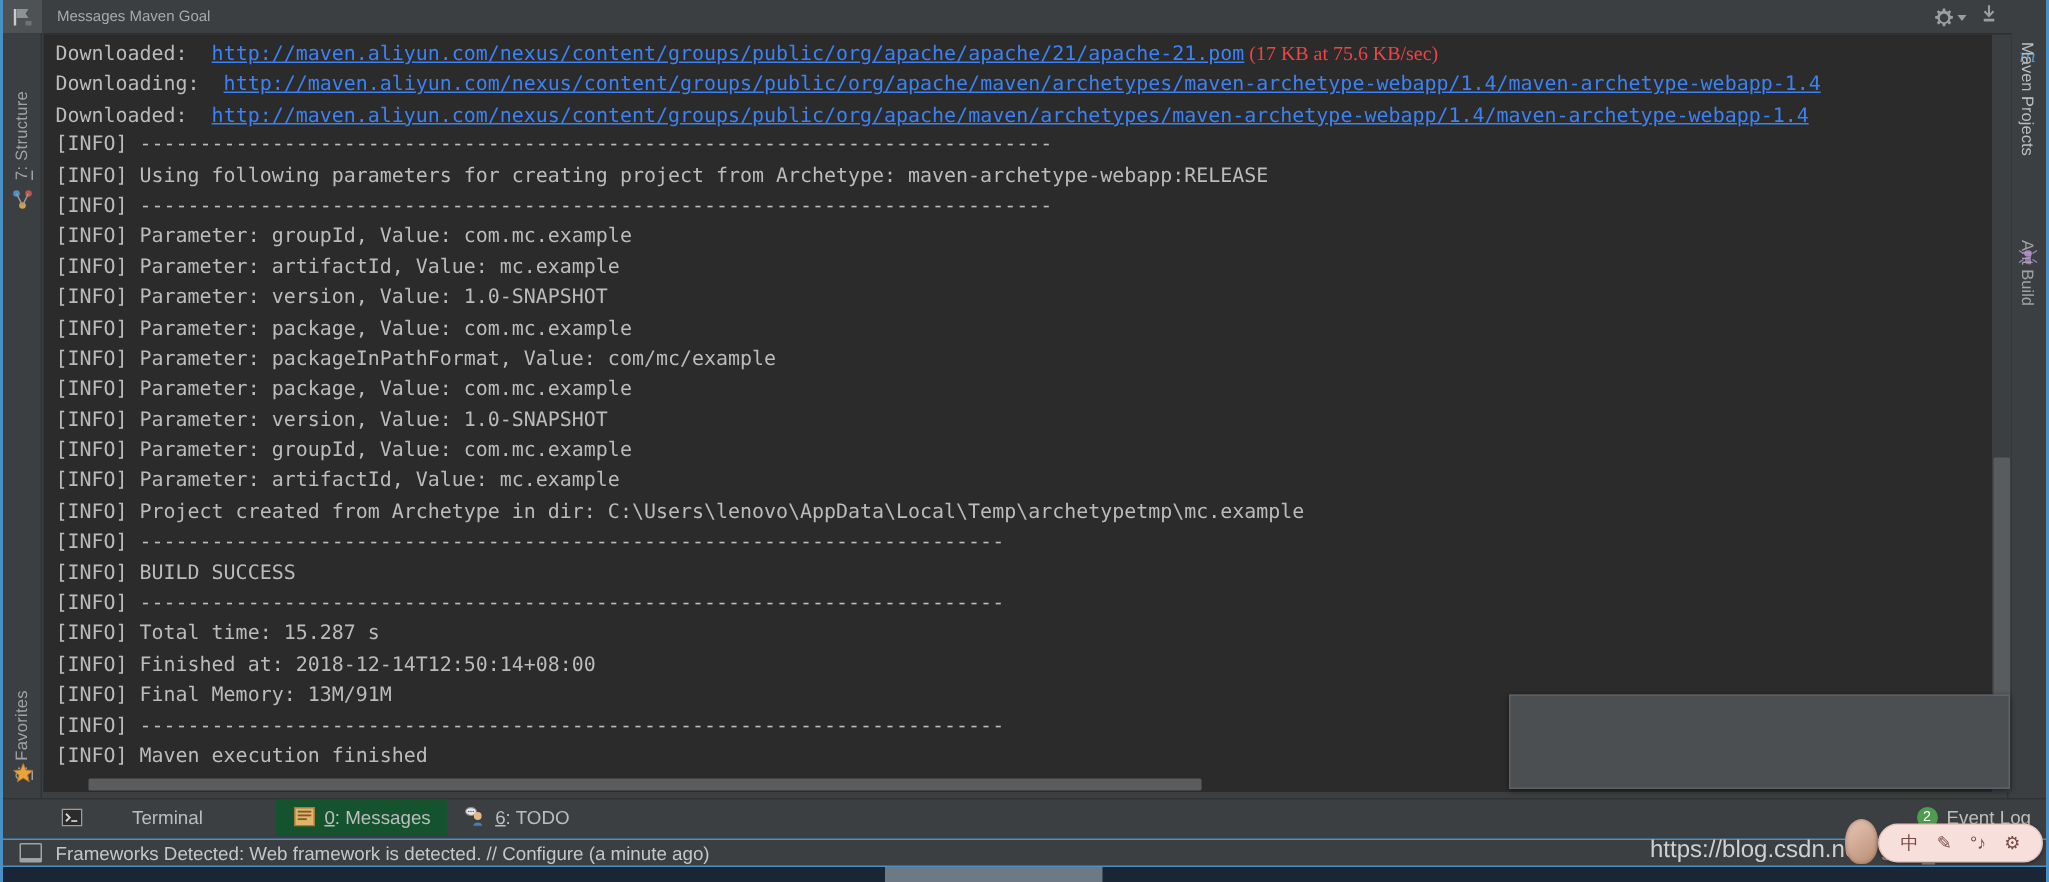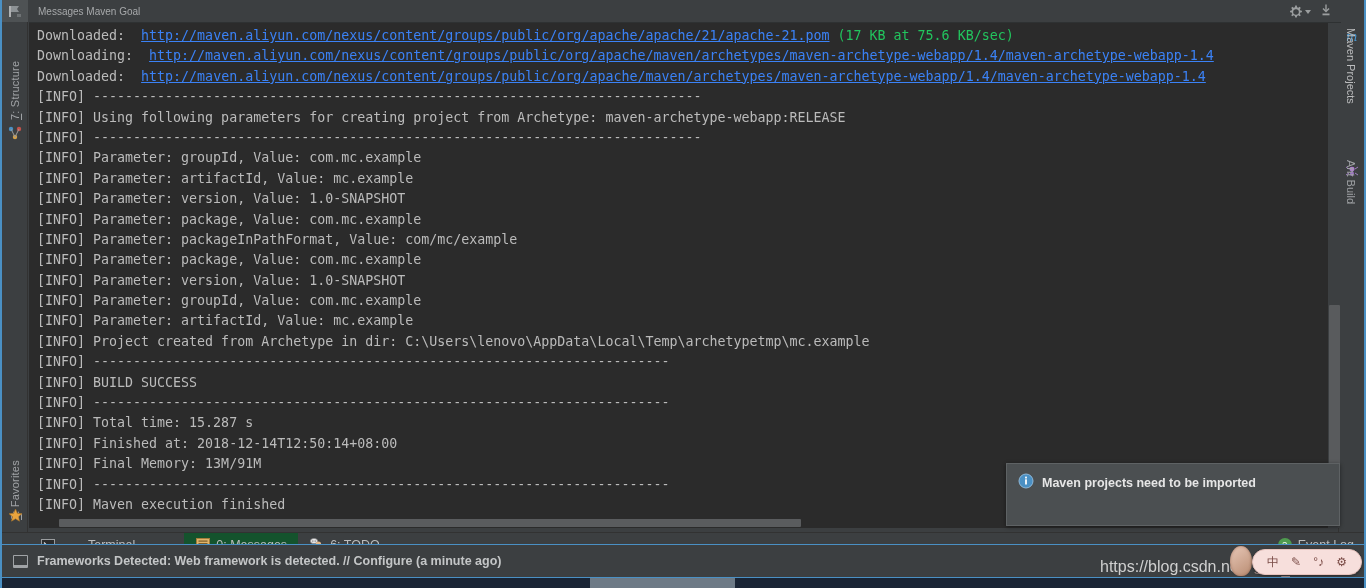--- a/index.html
+++ b/index.html
@@ -108,21 +108,21 @@
     line-height: 20.4px;
     color: #a9b7c6;
     white-space: pre;
   }
   .ln { height: 20.4px; white-space: pre; }
   .lbl { color: #bbbbbb; }
   .url {
     color: #3b82f6;
     text-decoration: underline;
   }
-  .meta { color: #22c55e; }
+  .meta { color: #ef4444; font-family: Liberation Serif, serif; }
   .info { color: #bbbbbb; }
 
   
   .vscroll-track {
     position: absolute; right: 0; top: 0;
     width: 13px; height: 505px;
     background: #3c3f41;
   }
   .vscroll-thumb {
     position: absolute; right: 1px;
@@ -193,25 +193,25 @@
   .evlog-badge {
     width: 14px; height: 14px; border-radius: 50%;
     background: #4f9b4f; color: #fff;
     font-size: 9.5px; font-family: "Liberation Sans", sans-serif;
     display: flex; align-items: center; justify-content: center;
   }
 
   
   .status-bar {
     position: absolute; left: 0; bottom: 10px;
-    width: 1362px; height: 34px;
+    width: 1362px; height: 19px;
     background: #3c3f41;
     border-top: 1px solid #4a90c4;
     border-bottom: 1px solid #4a90c4;
-    display: flex; align-items: center; font-weight: bold;
+    display: flex; align-items: center;
   }
   .status-icon {
     margin-left: 11px; width: 15px; height: 13px;
     border: 1.5px solid #a0a3a6;
     border-bottom-width: 3px;
     border-radius: 1px;
   }
   .status-text {
     margin-left: 9px; color: #c4c6c7; font-size: 12.5px;
   }
@@ -346,30 +346,20 @@
 
     <div class="hscroll-track">
       <div class="hscroll-thumb"></div>
     </div>
     <div class="vscroll-track">
       <div class="vscroll-thumb"></div>
     </div>
   </div>
 
   <div class="balloon">
-    <div class="balloon-row">
-      <span>
-        <svg width="16" height="16" viewBox="0 0 16 16">
-          <circle cx="8" cy="8" r="7" fill="#4a90c4" stroke="#8fb8d8" stroke-width="1"></circle>
-          <rect x="7.1" y="6.3" width="1.8" height="5.2" fill="#ffffff"></rect>
-          <rect x="7.1" y="3.6" width="1.8" height="1.9" fill="#ffffff"></rect>
-        </svg>
-      </span>
-      <span class="balloon-title">Maven projects need to be imported</span>
-    </div>
   </div>
 
   <div class="bottom-bar">
     <div class="btab first">
       <span class="btab-icon">
         <svg width="14" height="12" viewBox="0 0 14 12">
           <rect x="0.5" y="0.5" width="13" height="11" fill="#2b2b2b" stroke="#9a9d9f"></rect>
           <path d="M3 3.5 L5.5 6 L3 8.5" stroke="#d8d8d8" stroke-width="1.2" fill="none"></path>
           <rect x="6.5" y="7.8" width="4" height="1.1" fill="#d8d8d8"></rect>
         </svg>

